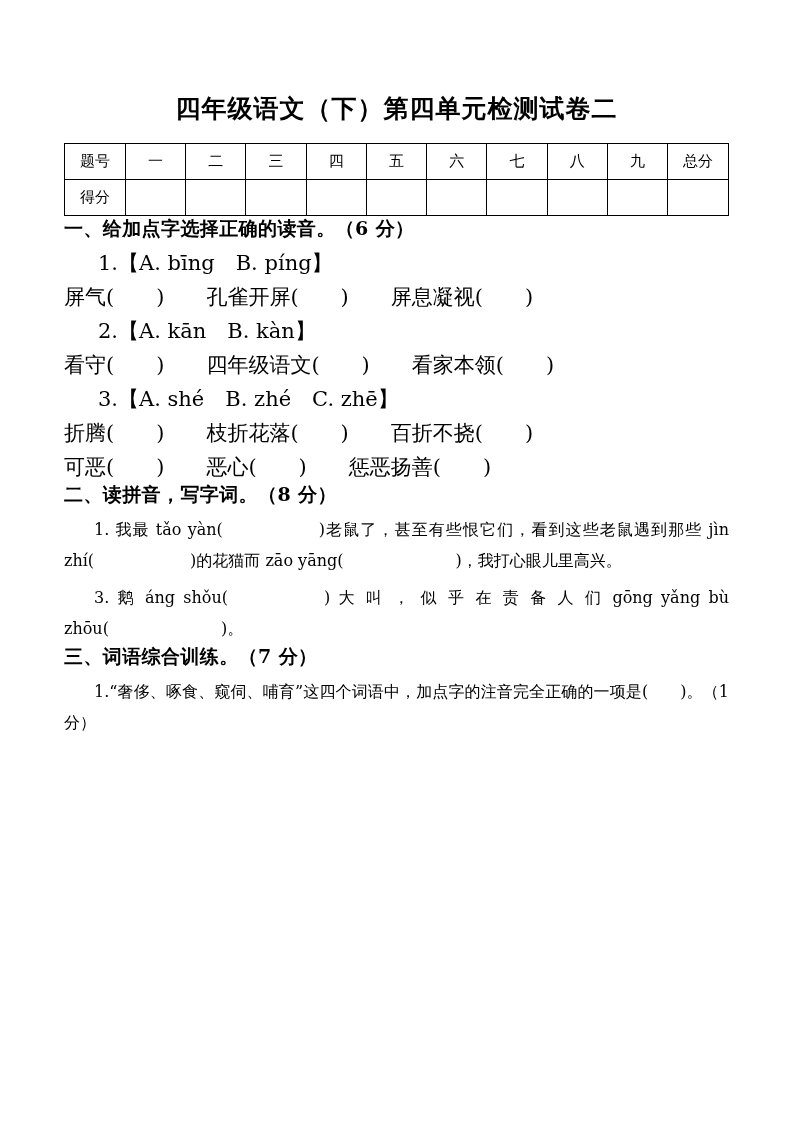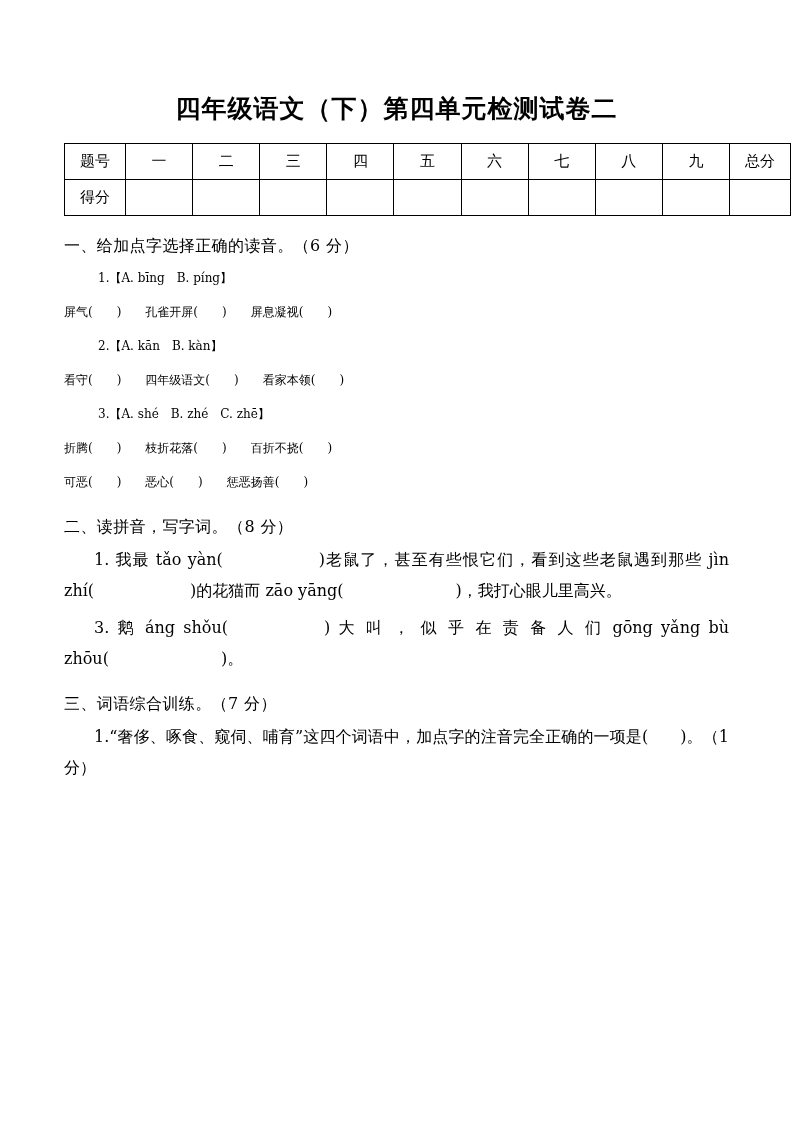--- a/index.html
+++ b/index.html
@@ -26,48 +26,47 @@
     text-align: center;
     font-size: 25px;
     font-weight: bold;
     letter-spacing: 1px;
     margin-top: 92px;
     margin-bottom: 18px;
     font-family: "DejaVu Serif", "Liberation Serif", serif;
   }
   table.score-table {
     border-collapse: collapse;
-    width: 727px;
+    width: 665px;
     margin: 0 auto;
     table-layout: fixed;
   }
   table.score-table td {
     border: 1px solid #000;
     height: 33px;
     text-align: center;
     vertical-align: middle;
     font-size: 15px;
     font-family: "DejaVu Serif", "Liberation Serif", serif;
   }
   table.score-table td.label {
     width: 58px;
     font-size: 15px;
   }
   table.score-table td.total {
     width: 58px;
   }
   .section-head {
-    font-weight: normal;
-    font-size: 16px;
-    margin-top: 20px;
+    font-weight: bold;
+    font-size: 19px;
     margin-bottom: 6px;
     letter-spacing: 0.4px;
   }
   .q-line {
-    font-size: 12px;
+    font-size: 21px;
     line-height: 30px;
     margin: 4px 0 0 0;
   }
   .indent1 { margin-left: 34px; }
   .para {
     font-size: 16px;
     line-height: 31px;
     margin: 6px 0 0 0;
     text-align: justify;
   }

